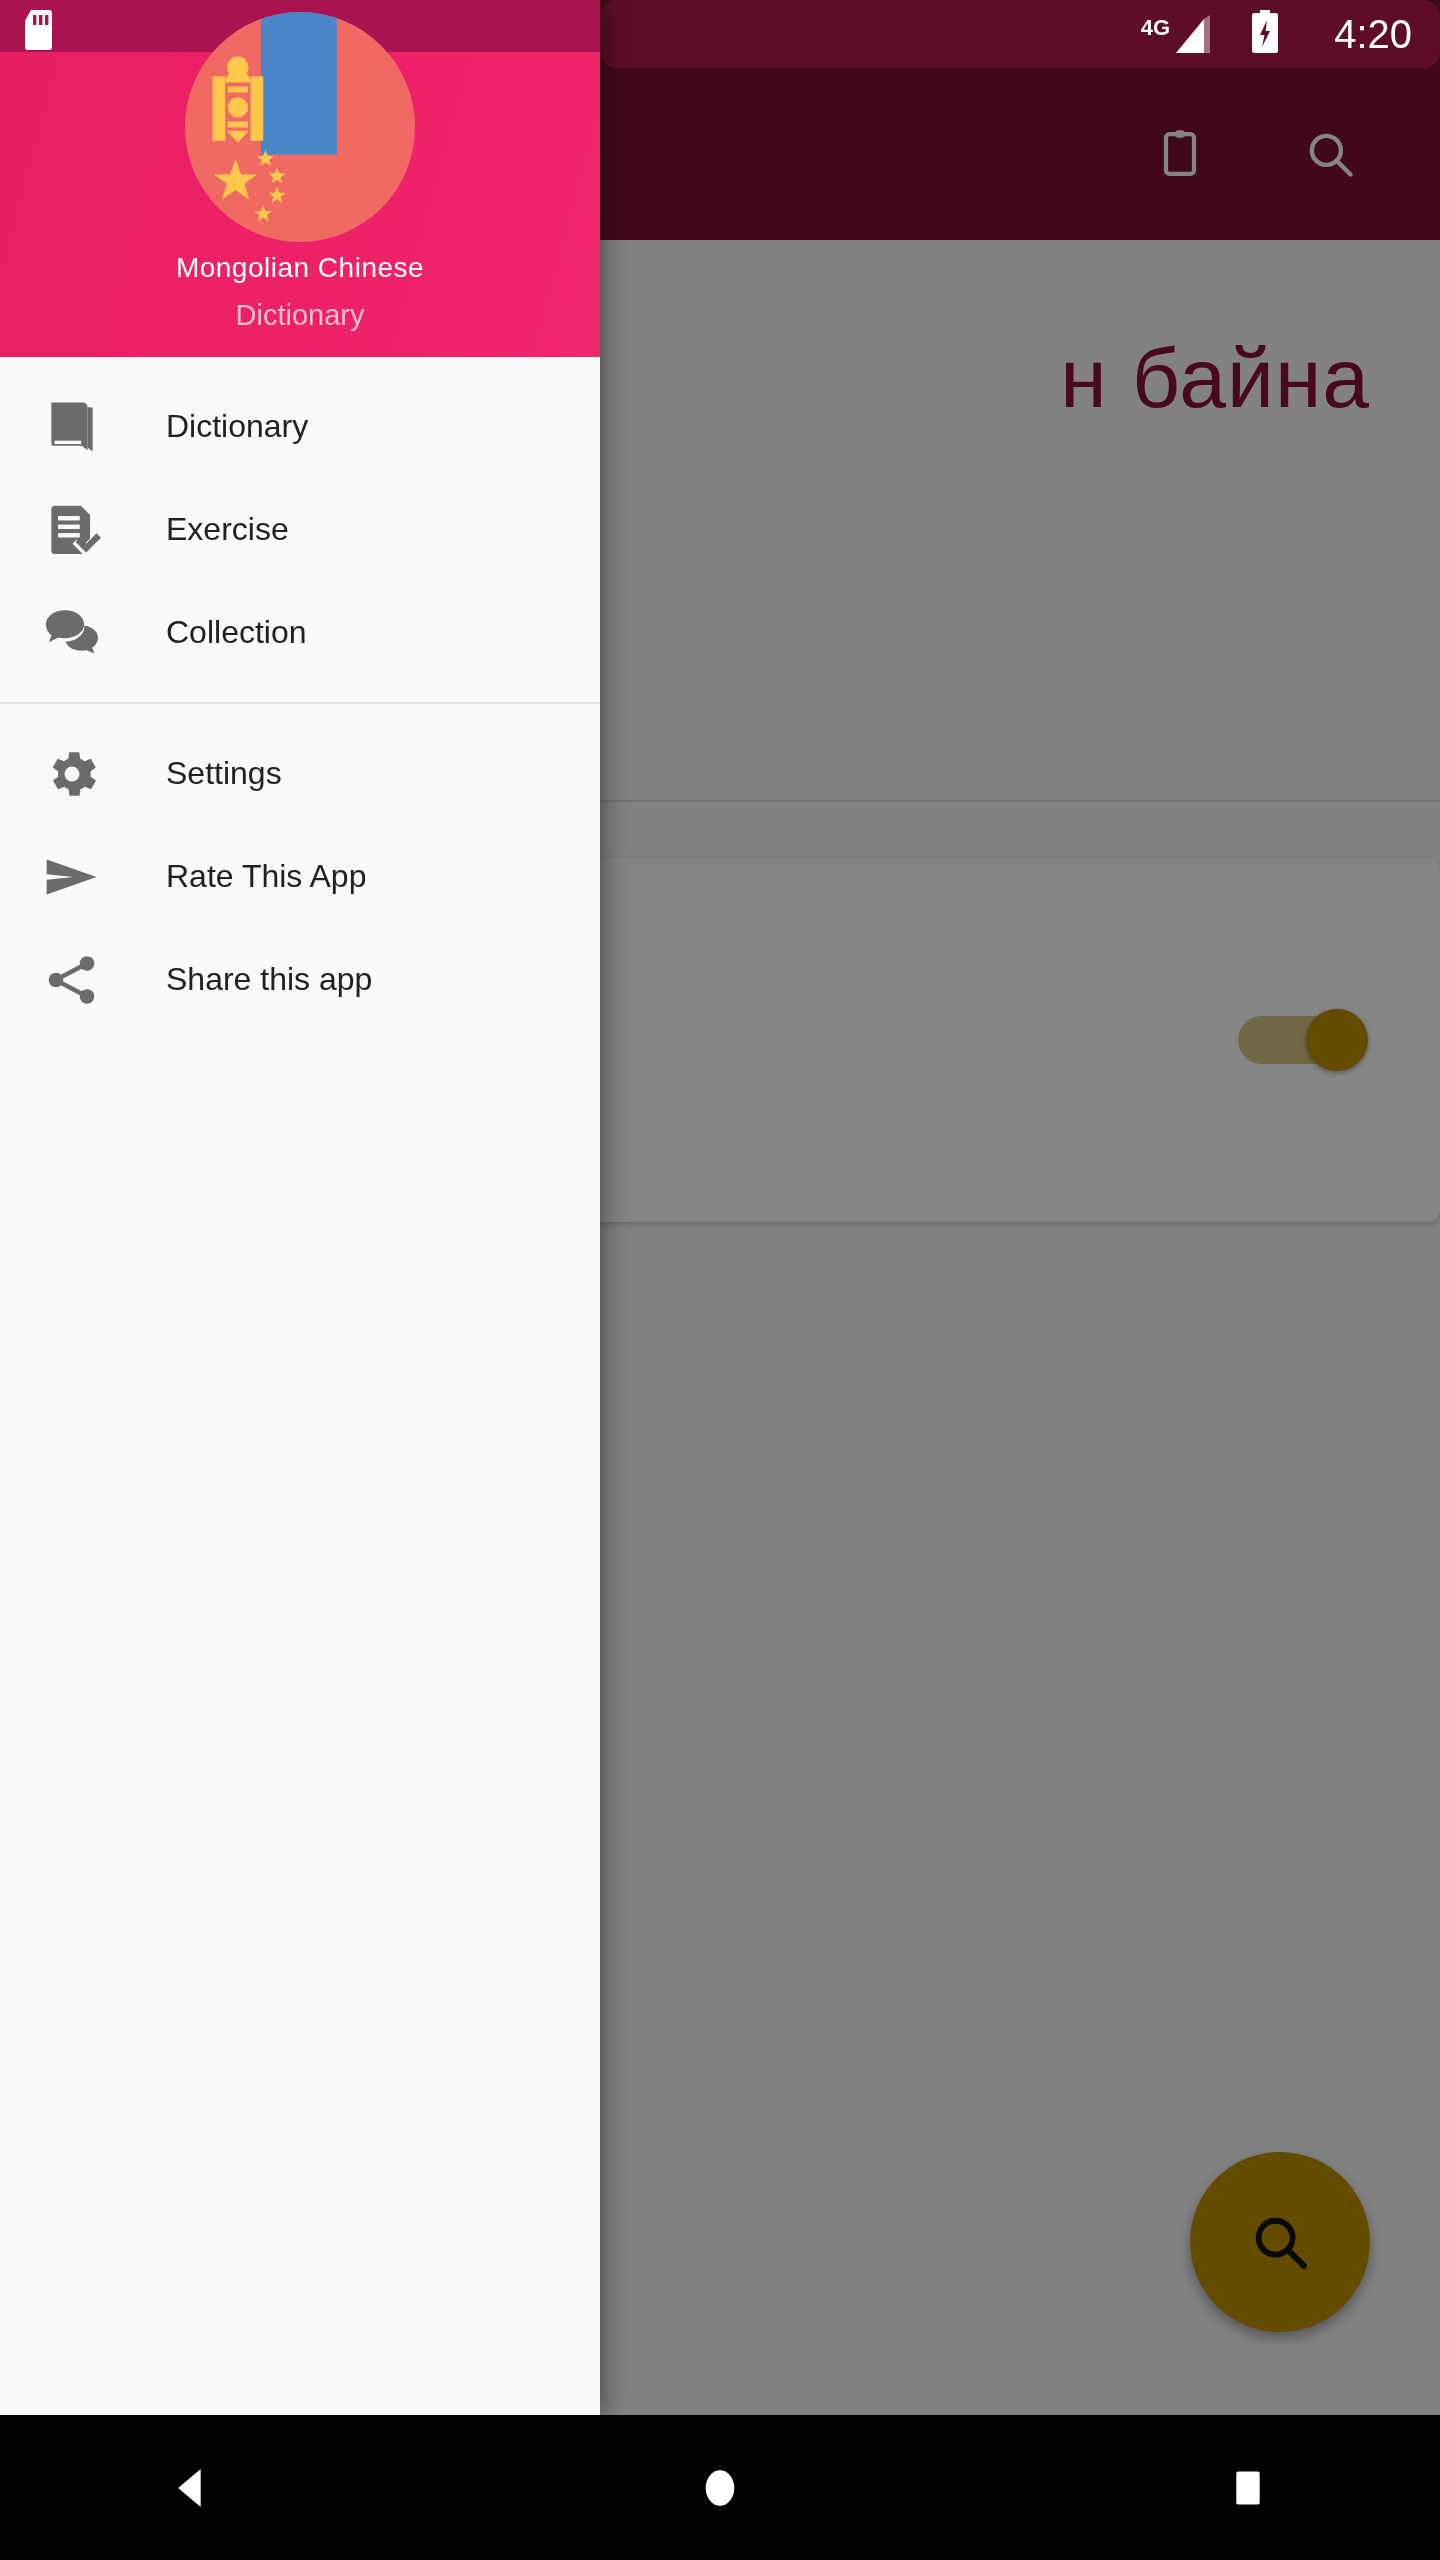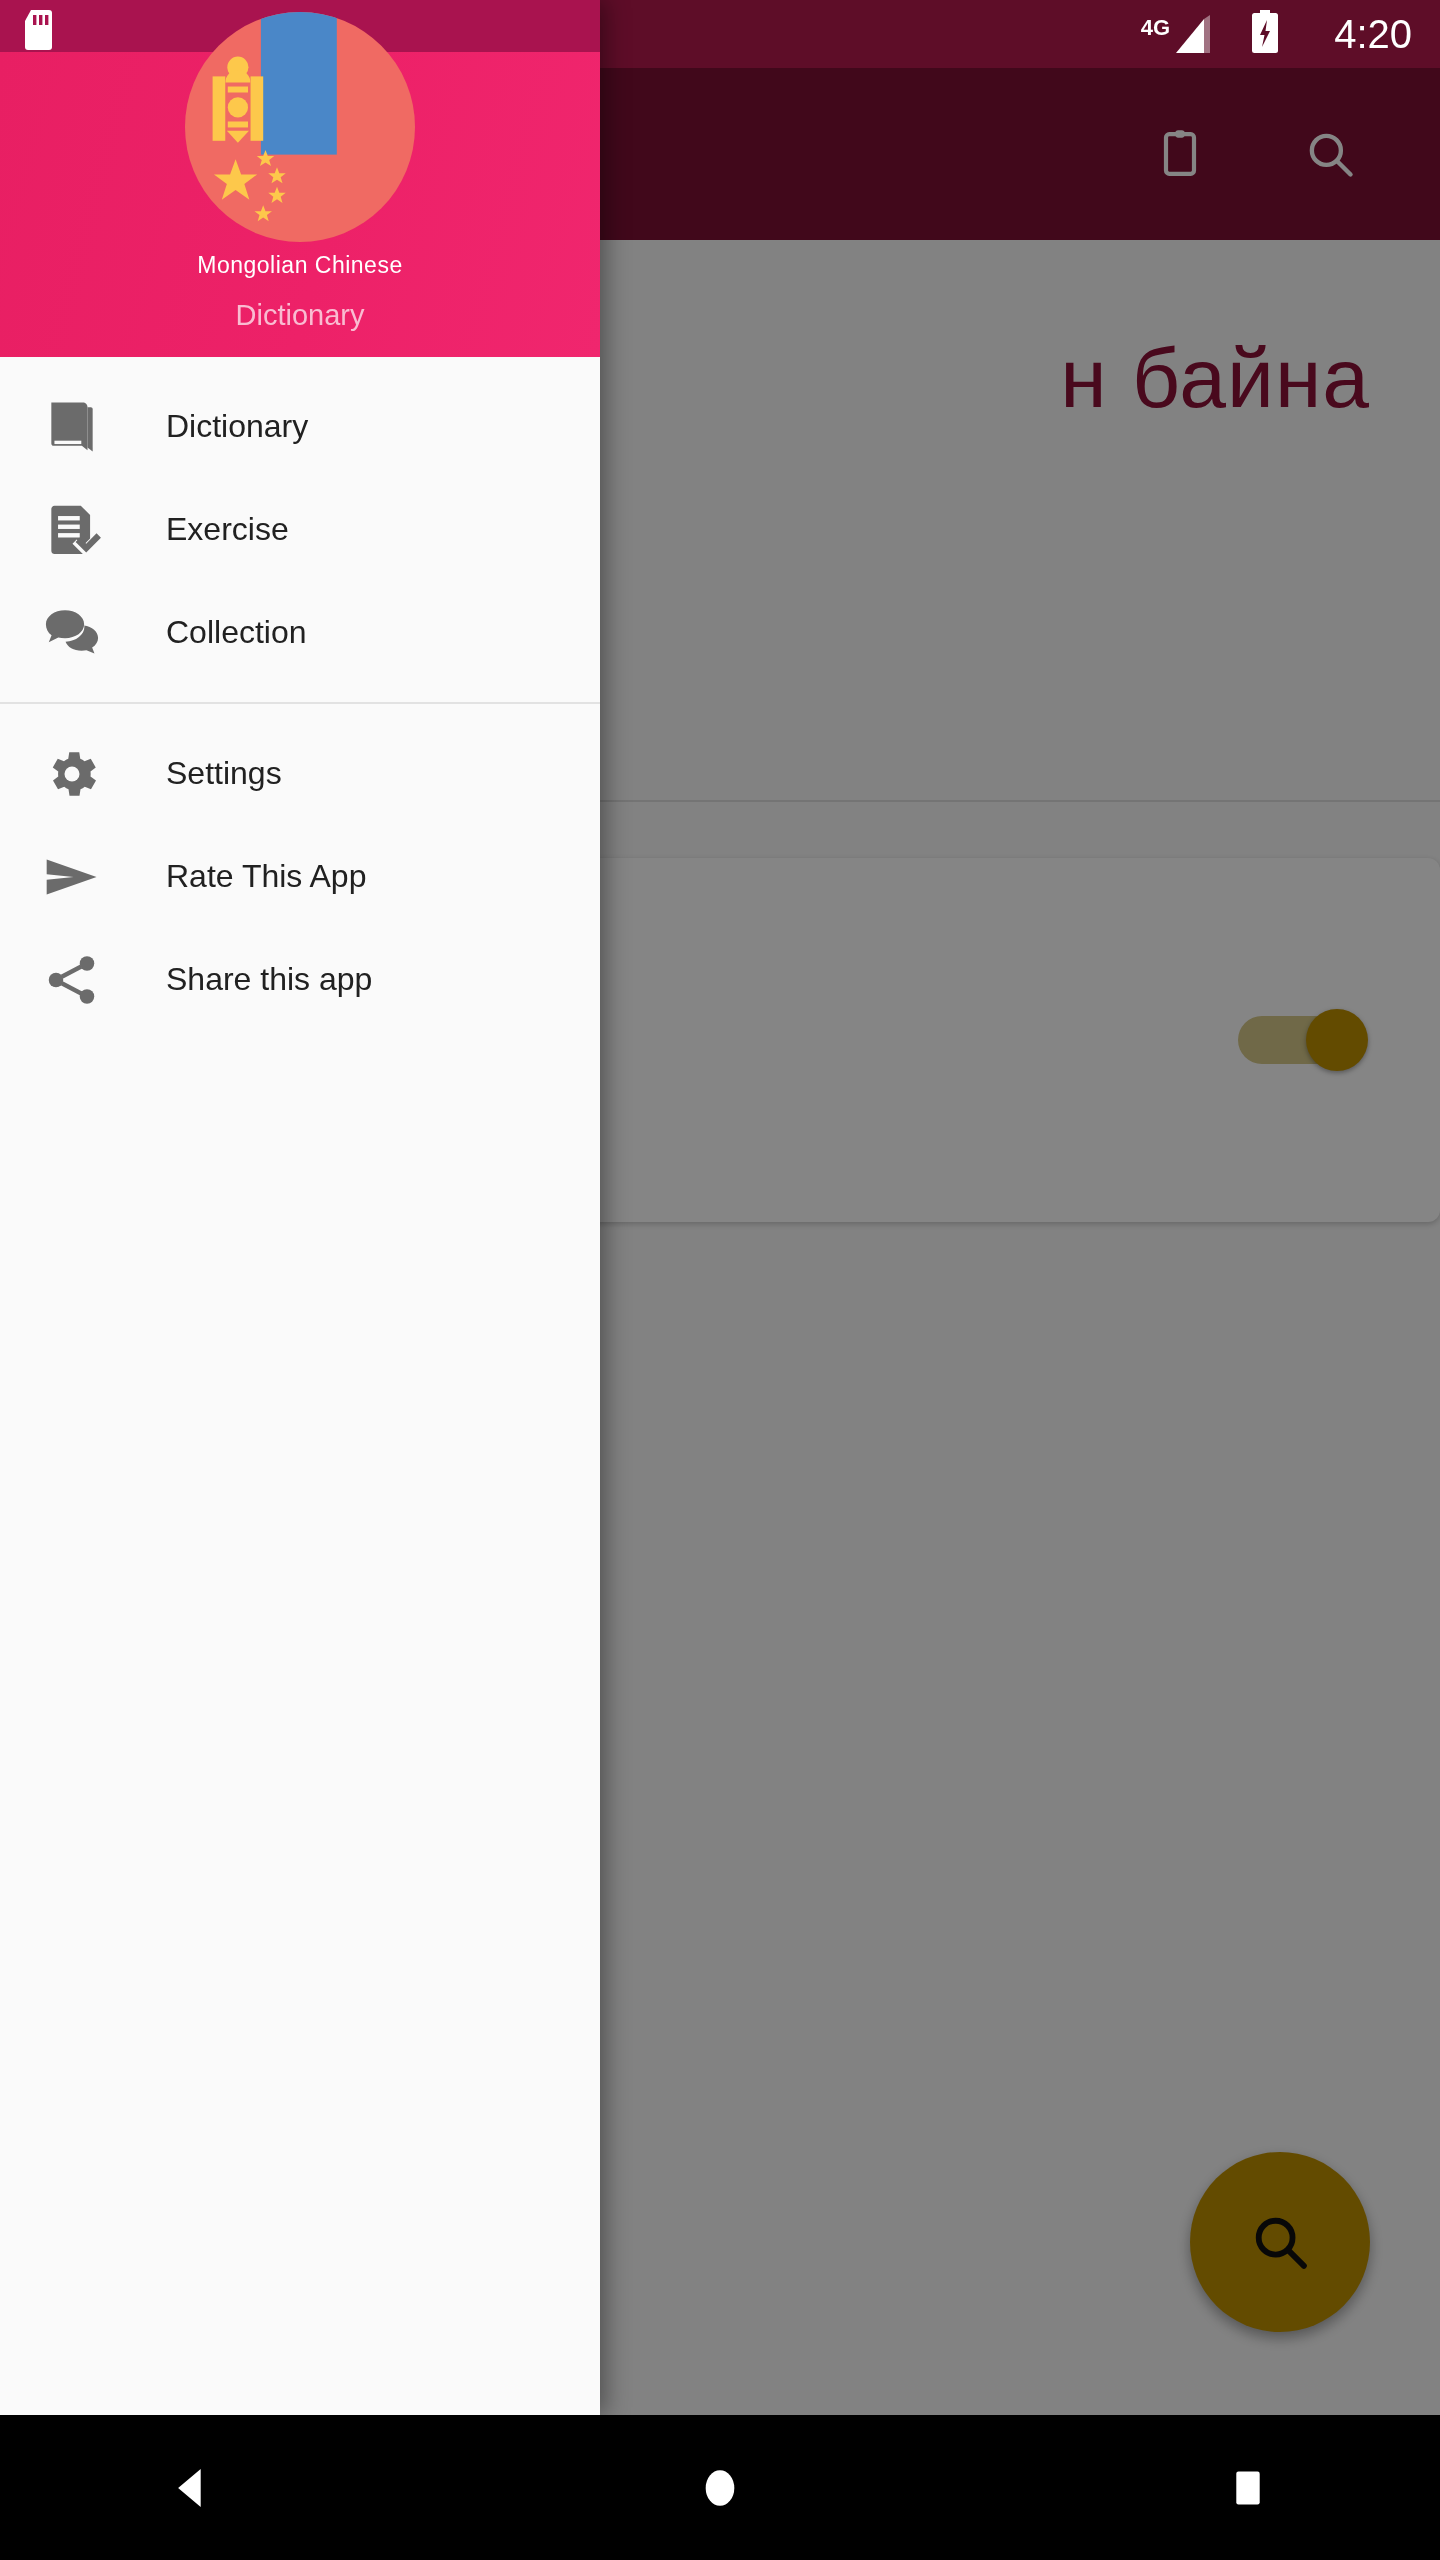--- a/index.html
+++ b/index.html
@@ -94,21 +94,21 @@
   #drawer-header {
     position:absolute; left:0; top:52px; width:600px; height:305px;
     background:linear-gradient(105deg,#e81f63 0%,#ed2168 55%,#f0266e 100%);
   }
   #app-avatar {
     position:absolute; left:50%; top:-40px; transform:translateX(-50%);
     width:230px; height:230px;
   }
   #drawer-title {
     position:absolute; left:0; right:0; top:200px;
-    text-align:center; color:#ffffff; font-size:23px; letter-spacing:0.5px;
+    text-align:center; color:#ffffff; font-size:28px; letter-spacing:0.5px;
   }
   #drawer-subtitle {
     position:absolute; left:0; right:0; top:247px;
     text-align:center; color:#f9bcd1; font-size:29px;
   }
 
   #drawer-menu { position:absolute; left:0; top:357px; width:600px; }
 
   .menu-group { padding:18px 0; }
   .menu-item {
@@ -182,21 +182,21 @@
     <div id="app-fab">
       <svg width="70" height="70" viewBox="0 0 24 24" fill="none" stroke="#111111" stroke-width="2" stroke-linecap="round">
         <circle cx="10.5" cy="10.5" r="5.8"></circle>
         <line x1="14.8" y1="14.8" x2="20.2" y2="20.2"></line>
       </svg>
     </div>
   </div>
 
   <div id="scrim"></div>
 
-  <div style="position:absolute;left:600px;top:0;width:840px;height:68px;background:#5e0d28;">
+  <div style="position:absolute;left:600px;top:0;width:840px;height:68px;background:#5e0d28;border-radius:16px;">
     <div style="position:absolute;right:230px;top:50%;transform:translateY(-50%);display:flex;align-items:flex-start;gap:6px;">
       <span style="color:#ffffff;font-size:22px;font-weight:bold;line-height:1;margin-top:2px;">4G</span>
       <span style="display:inline-block;width:34px;height:38px;position:relative;">
         <svg width="34" height="38" viewBox="0 0 34 38">
           <polygon points="0,38 28,38 28,4" fill="#ffffff"></polygon>
           <polygon points="28,38 34,38 34,0 28,4" fill="#ffffff" opacity="0.42"></polygon>
         </svg>
       </span>
     </div>
     <div style="position:absolute;right:160px;top:50%;transform:translateY(-50%);">

